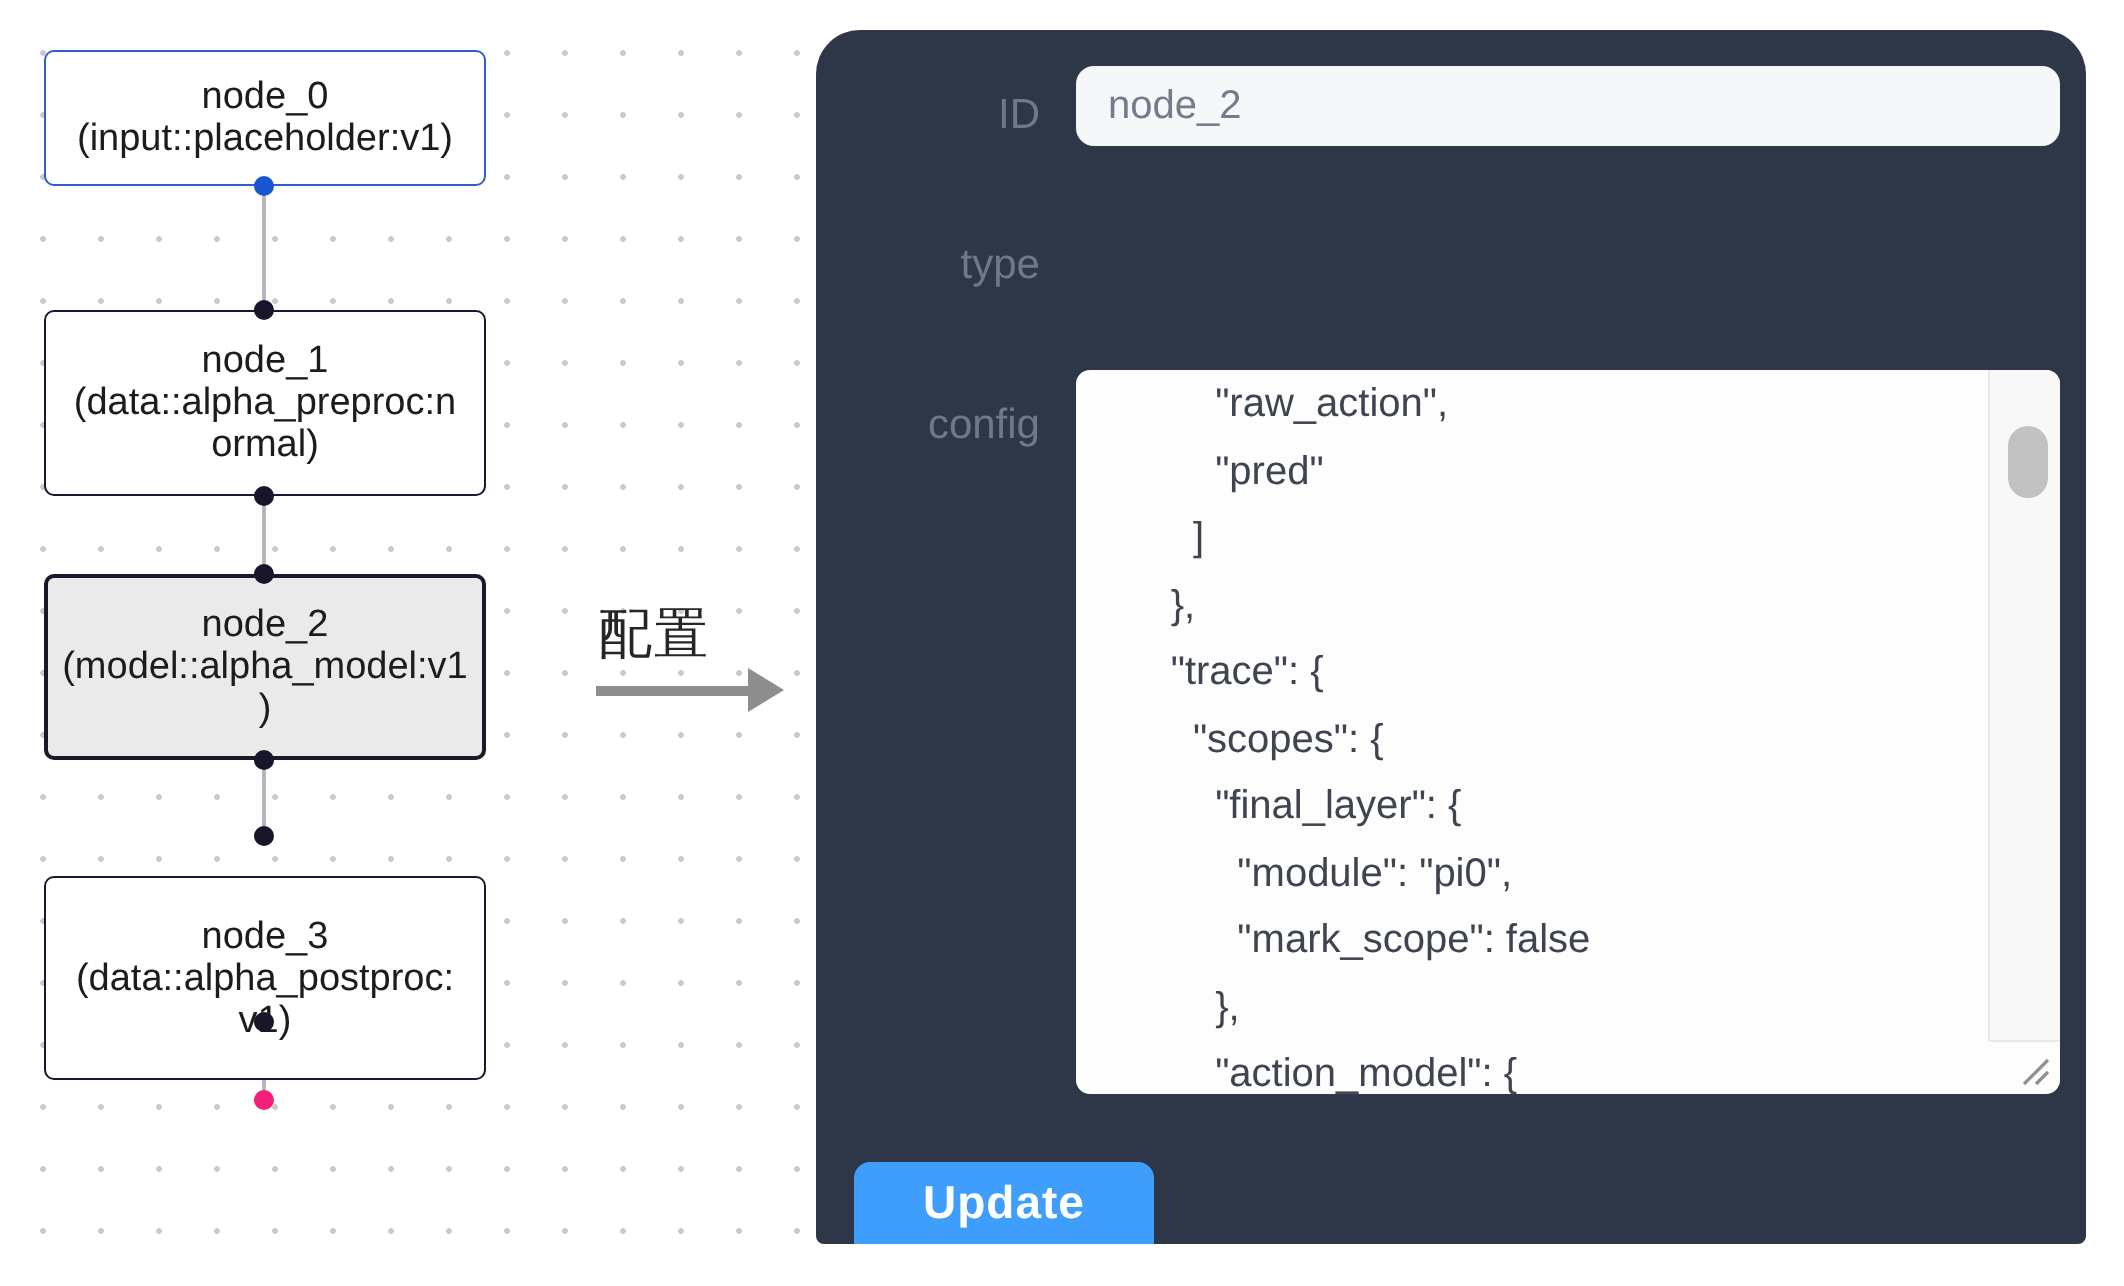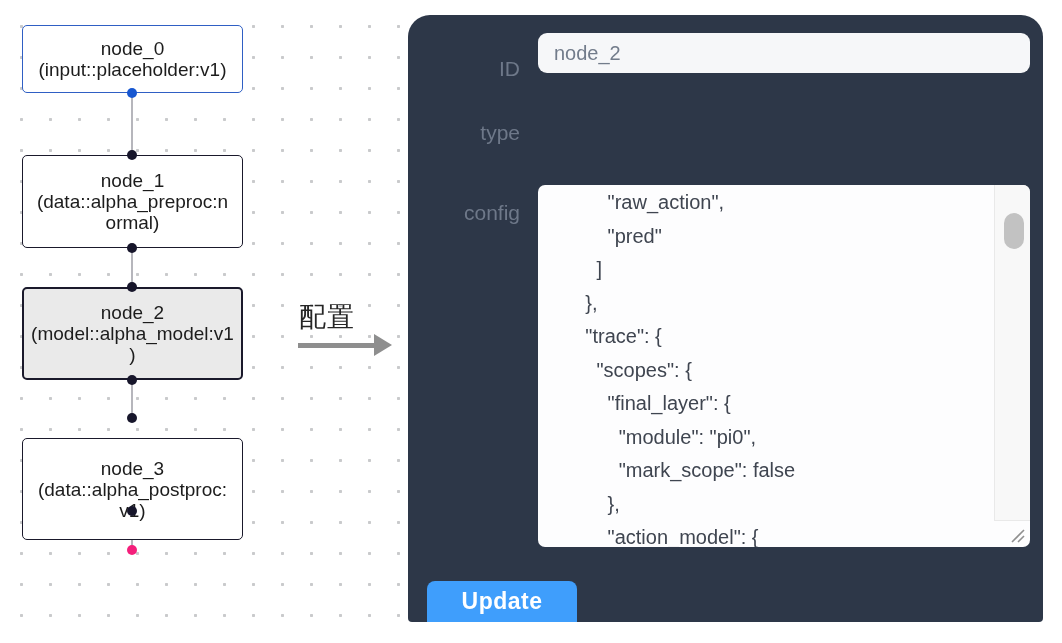--- a/index.html
+++ b/index.html
@@ -40,21 +40,21 @@
                  background:#8e8e8e; z-index:5; }
   .arrow-head  { position:absolute; left:374px; top:334px; width:0; height:0;
                  border-top:11px solid transparent; border-bottom:11px solid transparent;
                  border-left:18px solid #8e8e8e; z-index:5; }
 
   
   .panel { position:absolute; left:408px; top:15px; width:635px; height:607px;
            background:#2d3748; border-radius:22px 22px 4px 4px; z-index:6; }
   .field-label { position:absolute; left:0; width:112px; text-align:right;
                  font-size:21px; color:#6e7889; }
-  .lbl-id     { top:42px; }
+  .lbl-id     { top:31px; }
   .lbl-type   { top:106px; }
   .lbl-config { top:186px;padding-left:12px; }
 
   .text-input { position:absolute; left:130px; width:492px; height:40px;
                 background:#f6f7f9; border:none; border-radius:9px;
                 padding:0 16px; font-size:20px; color:#727c8b; outline:none;
                 font-family:"Liberation Sans","DejaVu Sans",sans-serif; }
   .inp-id   { top:18px; }
   .inp-type { top:96px; }
 

